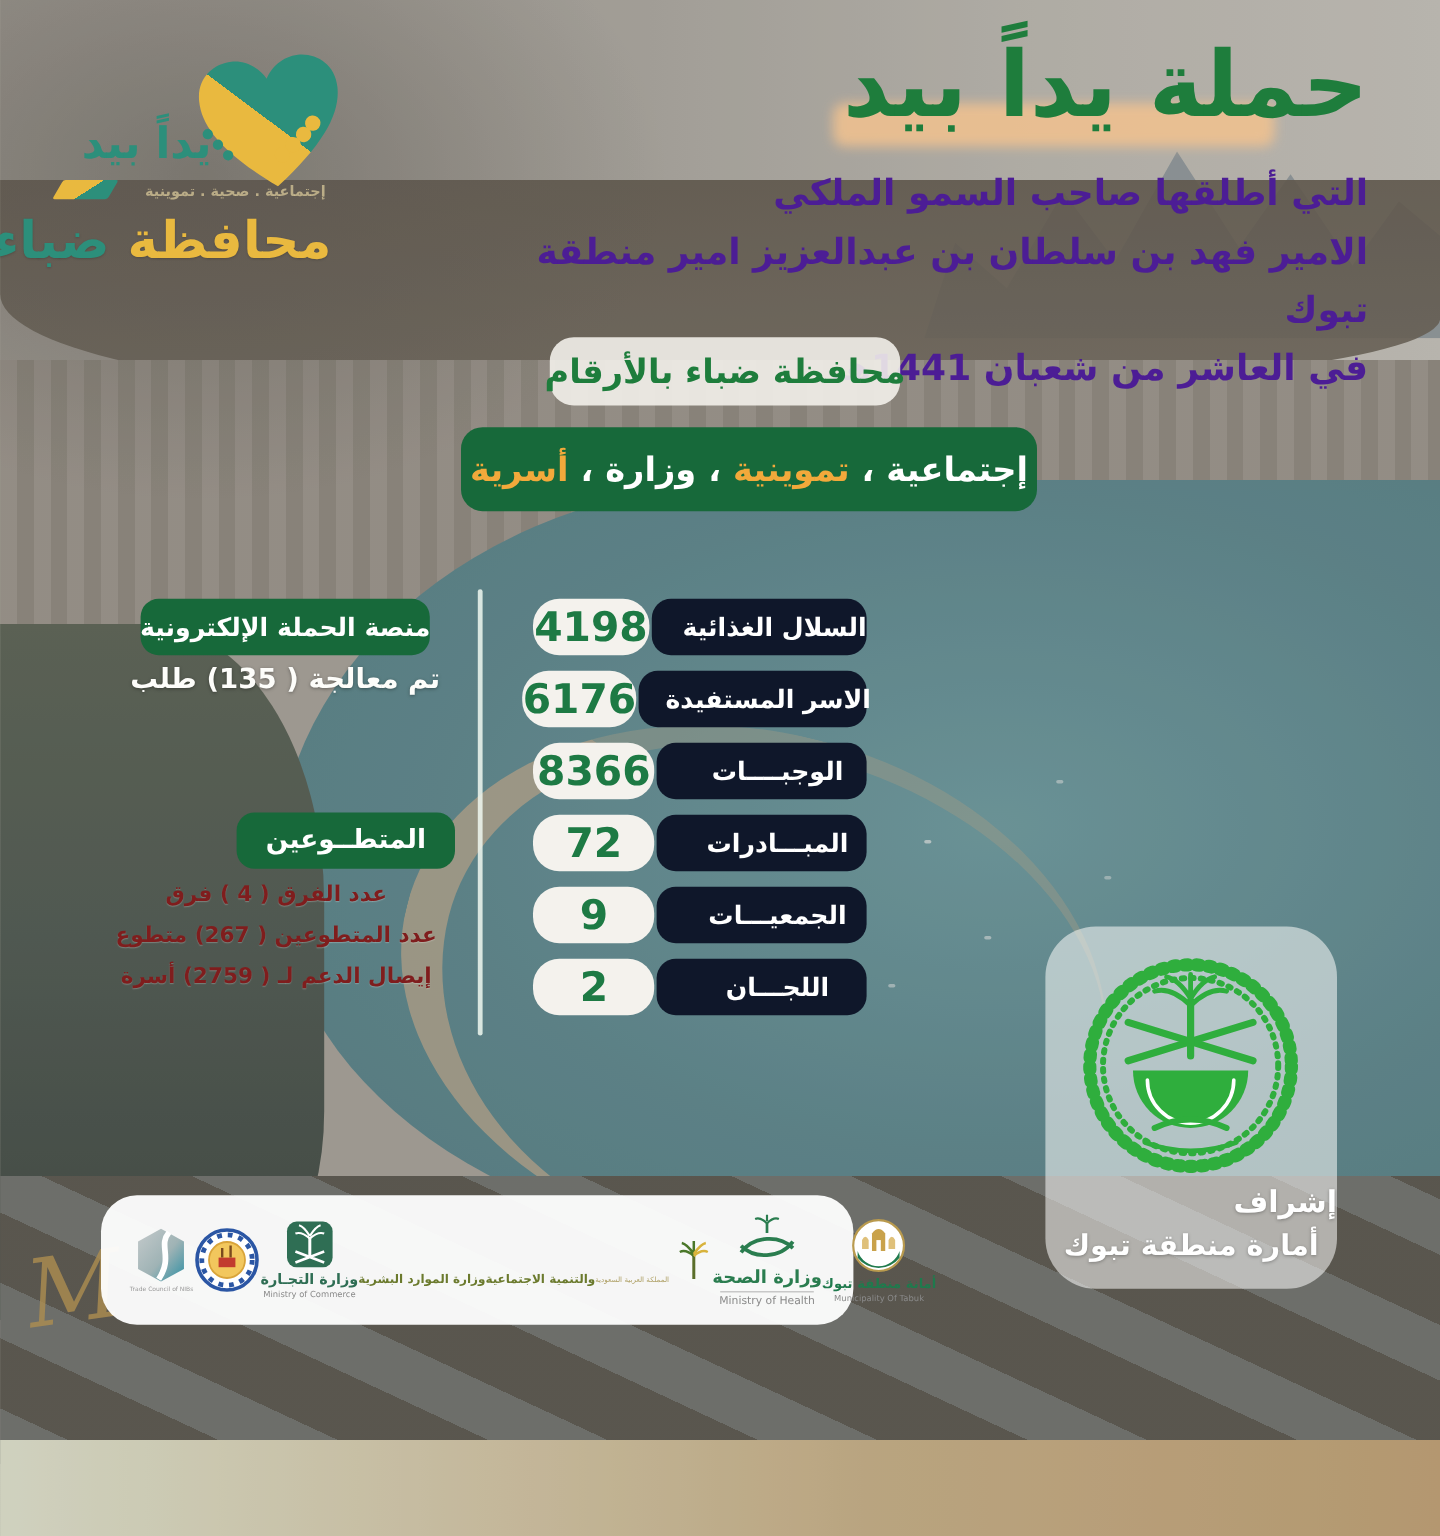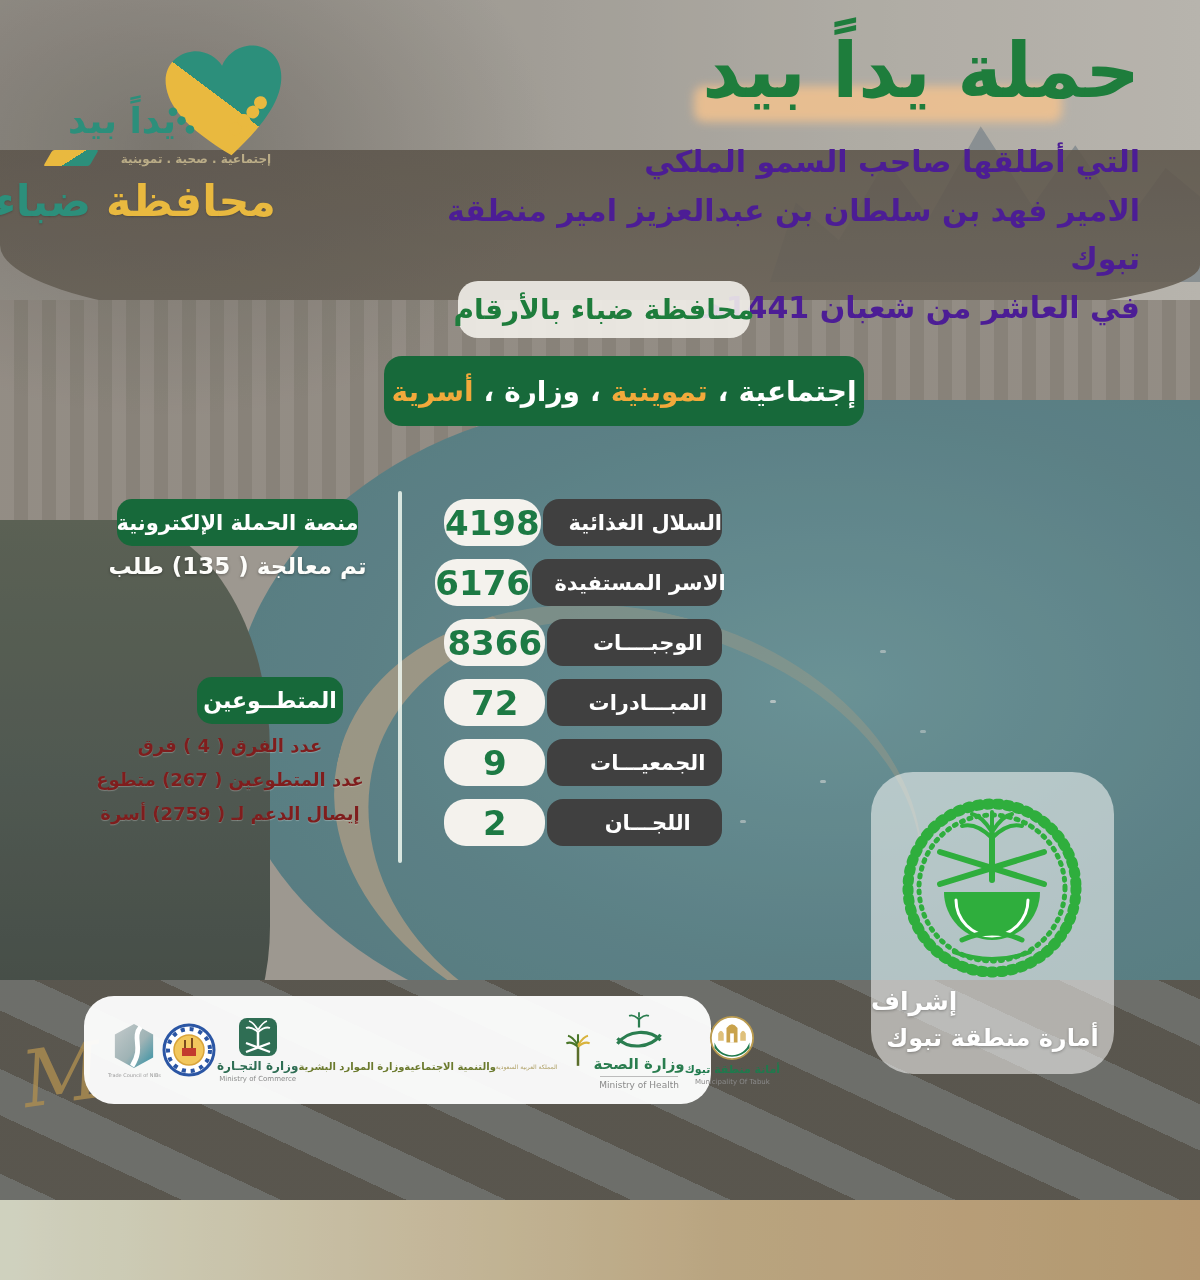--- a/index.html
+++ b/index.html
@@ -64,38 +64,38 @@
   .services-badge span{margin:0 5px;}
   .svc-w{color:#ffffff;} .svc-o{color:#f2a93b;}
   
   .platform-badge{top:499px;left:117px;width:241px;height:47px;z-index:11;background:#17693a;
     border-radius:15px;display:flex;align-items:center;justify-content:center;color:#fff;
     font-size:21px;font-weight:bold;white-space:nowrap;}
   .platform-processed{top:553px;left:90px;width:295px;z-index:11;color:#fdfdfa;font-size:23px;
     font-weight:bold;text-align:center;white-space:nowrap;text-shadow:0 1px 3px rgba(0,0,0,.35);}
   .divider-line{top:491px;left:398px;width:4px;height:372px;z-index:11;
     background:rgba(240,248,240,.85);border-radius:2px;}
-  .volunteers-badge{top:677px;left:197px;width:146px;height:47px;z-index:11;background:#17693a;
+  .volunteers-badge{top:677px;left:197px;width:182px;height:47px;z-index:11;background:#17693a;
     border-radius:15px;display:flex;align-items:center;justify-content:center;color:#fff;
     font-size:22px;font-weight:bold;white-space:nowrap;}
   .volunteers-lines{top:729px;left:80px;width:300px;z-index:11;color:#7f1d1d;font-size:18px;
     font-weight:bold;text-align:center;line-height:34px;white-space:nowrap;
     text-shadow:0 1px 1px rgba(255,255,255,.25);}
   
   .stats{top:499px;left:444px;width:278px;z-index:11;display:flex;flex-direction:column;gap:13px;}
   .stat-row{display:flex;gap:2px;height:47px;}
-  .stat-label{width:164px;background:#404040;border-radius:16px;display:flex;align-items:center;
+  .stat-label{width:164px;background:#0f172a;border-radius:16px;display:flex;align-items:center;
     justify-content:center;color:#fff;font-size:21px;font-weight:bold;white-space:nowrap;padding-left:26px;}
   .stat-value{width:112px;background:#f4f2ed;border-radius:22px;display:flex;align-items:center;
     justify-content:center;color:#1d7a44;font-size:34px;font-weight:bold;}
   
   .sup-card{top:772px;left:871px;width:243px;height:302px;z-index:11;
     background:rgba(252,252,250,.55);border-radius:42px;}
   .sup-emblem{position:absolute;top:16px;left:21px;width:200px;height:200px;}
-  .sup-l1{position:absolute;bottom:58px;left:0;width:100%;text-align:left;color:#fff;
+  .sup-l1{position:absolute;bottom:58px;left:0;width:100%;text-align:right;color:#fff;
     font-size:25px;font-weight:bold;text-shadow:0 1px 3px rgba(0,0,0,.3);}
   .sup-l2{position:absolute;bottom:22px;left:0;width:100%;text-align:center;color:#fff;
     font-size:24px;font-weight:bold;white-space:nowrap;text-shadow:0 1px 3px rgba(0,0,0,.3);}
   
   .partners-bar{top:996px;left:84px;width:627px;height:108px;z-index:11;direction:ltr;
     background:rgba(255,255,255,.95);border-radius:30px;display:flex;align-items:center;
     justify-content:space-between;padding:0 24px;box-sizing:border-box;}
   .partner{display:flex;flex-direction:column;align-items:center;justify-content:center;gap:2px;}
   .cap-ar{color:#2f6e54;font-weight:bold;font-size:12px;white-space:nowrap;}
   .cap-en{color:#8a8a8a;font-size:7px;white-space:nowrap;}

